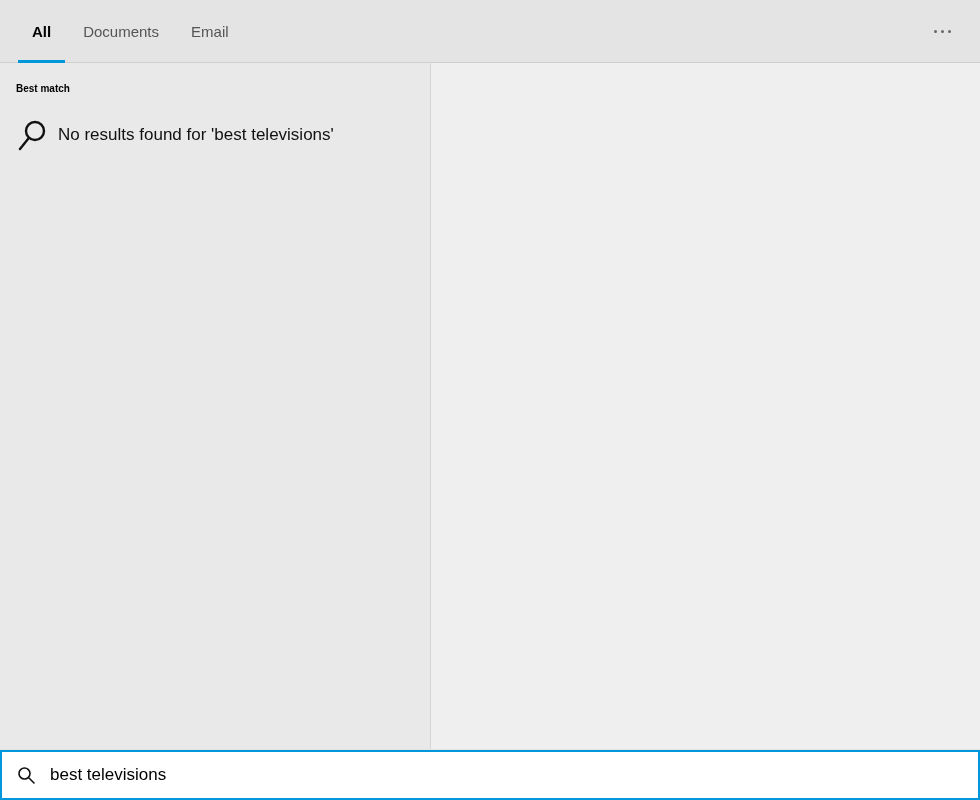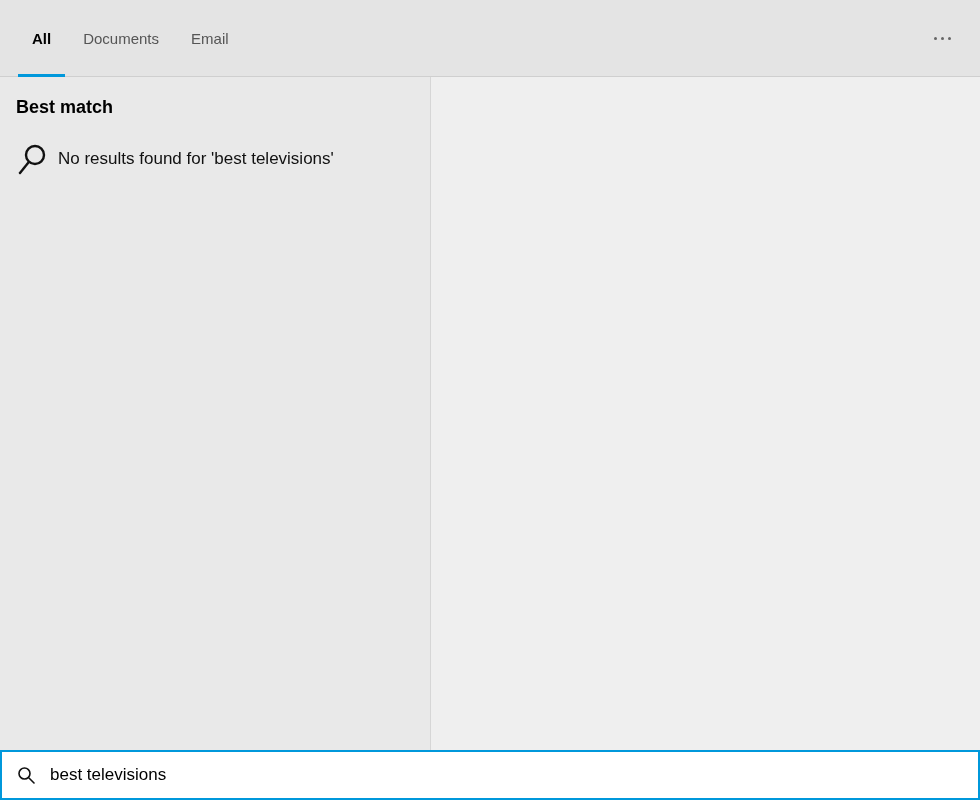--- a/index.html
+++ b/index.html
@@ -11,21 +11,21 @@
     body {
       width: 980px;
       height: 800px;
       background: #e4e4e4;
       position: relative;
       overflow: hidden;
     }
     .tabs-bar {
       display: flex;
       align-items: center;
-      height: 77px;
+      height: 63px;
       background: #e4e4e4;
       border-bottom: 1px solid #cfcfcf;
       padding: 0 0 0 0;
       position: relative;
     }
     .tabs-left {
       display: flex;
       align-items: flex-end;
       height: 100%;
       padding-left: 18px;
@@ -85,21 +85,21 @@
       display: flex;
       height: calc(800px - 64px - 50px);
     }
     .results-panel {
       width: 430px;
       background: #e9e9e9;
       height: 100%;
       padding-top: 14px;
     }
     .section-header {
-      font-size: 18px;
+      font-size: 10px;
       font-weight: 600;
       color: #000;
       padding: 6px 16px 12px 16px;
     }
     .result-row {
       display: flex;
       align-items: center;
       padding: 10px 16px;
       gap: 4px;
     }

